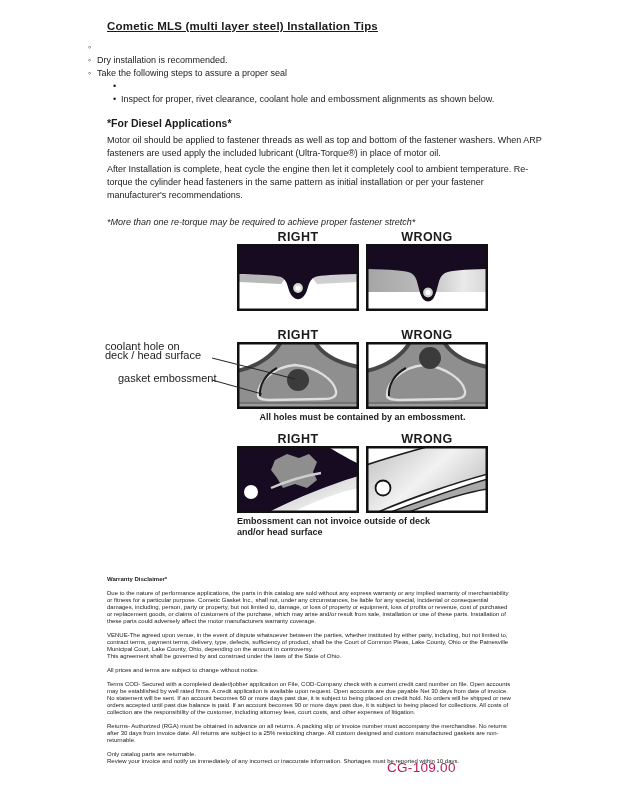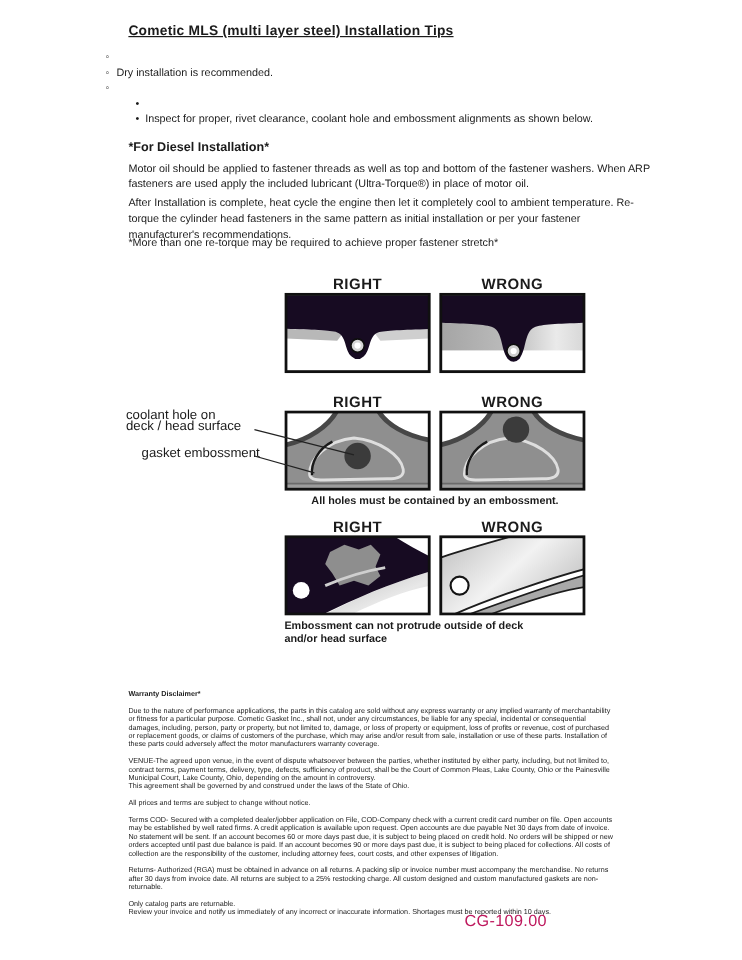--- a/index.html
+++ b/index.html
@@ -21,21 +21,21 @@
   .diesel-h {
     position:absolute; left:107px; top:117px; margin:0;
     font-size:10.5px; font-weight:bold;
   }
   .para {
     position:absolute; left:107px; width:436px; margin:0;
     font-size:9px; line-height:12.8px;
   }
   .para.p1 { top:134px; }
   .para.p2 { top:163px; }
-  .para.p3 { top:196px; }
+  .para.p3 { top:216px;font-style:italic; }
 
   .diagrams { position:absolute; left:0; top:228px; width:618px; height:322px;padding-left:35px; }
   .rw-label {
     position:absolute; width:122px; text-align:center;
     font-size:12.5px; font-weight:bold; letter-spacing:0.4px;
   }
   .dbox { position:absolute; width:122px; height:67px; }
   .dbox svg { display:block; }
   .cap { position:absolute; font-size:9px; font-weight:bold; line-height:10.5px; white-space:pre-line; }
   .side-label {
@@ -60,31 +60,32 @@
   <div class="tips">
     <div class="tip">
       <span class="marker">◦</span>
     </div>
     <div class="tip">
       <span class="marker">◦</span>
       <span>Dry installation is recommended.</span>
     </div>
     <div class="tip">
       <span class="marker">◦</span>
+      <span>Take the following steps to assure a proper seal</span>
     </div>
     <div class="tip sub">
       <span class="marker">•</span>
     </div>
     <div class="tip sub">
       <span class="marker">•</span>
       <span>Inspect for proper, rivet clearance, coolant hole and embossment alignments as shown below.</span>
     </div>
   </div>
 
-  <h2 class="diesel-h">*For Diesel Installation*</h2>
+  <h2 class="diesel-h">*For Diesel Applications*</h2>
   <p class="para p1">Motor oil should be applied to fastener threads as well as top and bottom of the fastener washers. When ARP fasteners are used apply the included lubricant (Ultra-Torque®) in place of motor oil.</p>
   <p class="para p2">After Installation is complete, heat cycle the engine then let it completely cool to ambient temperature. Re-torque the cylinder head fasteners in the same pattern as initial installation or per your fastener manufacturer's recommendations.</p>
   <p class="para p3">*More than one re-torque may be required to achieve proper fastener stretch*</p>
 
   <div class="diagrams">
 
     <div class="rw-label" style="left:237px; top:2px;">RIGHT</div>
     <div class="rw-label" style="left:366px; top:2px;">WRONG</div>
 
     <div class="dbox" style="left:237px; top:16px;">
@@ -224,21 +225,21 @@
           <path d="M0,19 C24,11 46,5 64,0 L122,0 L122,28 C92,36 44,52 10,67 L0,67 Z" fill="url(#g3w)"></path>
           <path d="M0,19 C24,11 46,5 64,0" fill="none" stroke="#1d1d1d" stroke-width="1.6"></path>
           <path d="M122,28 C92,36 44,52 10,67" fill="none" stroke="#1d1d1d" stroke-width="1.6"></path>
           <path d="M122,33 C94,41 52,56 22,67 L40,67 C70,56 100,46 122,43 Z" fill="#a9a9a9" stroke="#1d1d1d" stroke-width="1.4"></path>
           <circle cx="17" cy="42" r="7.5" fill="#ffffff" stroke="#141414" stroke-width="1.8"></circle>
         </g>
         <rect x="1.25" y="1.25" width="119.5" height="64.5" fill="none" stroke="#101010" stroke-width="2.5"></rect>
       </svg>
     </div>
 
-    <div class="cap" style="left:237px; top:288px;">Embossment can not protrude outside of deck
+    <div class="cap" style="left:237px; top:288px;">Embossment can not invoice outside of deck
 and/or head surface</div>
 
     <svg class="leader-overlay" viewBox="0 0 618 322">
       <line x1="212" y1="130" x2="295" y2="151" stroke="#222222" stroke-width="1"></line>
       <line x1="212" y1="152" x2="262" y2="166" stroke="#222222" stroke-width="1"></line>
     </svg>
   </div>
 
   <div class="warranty">
     <div class="w-h">Warranty Disclaimer*</div>

